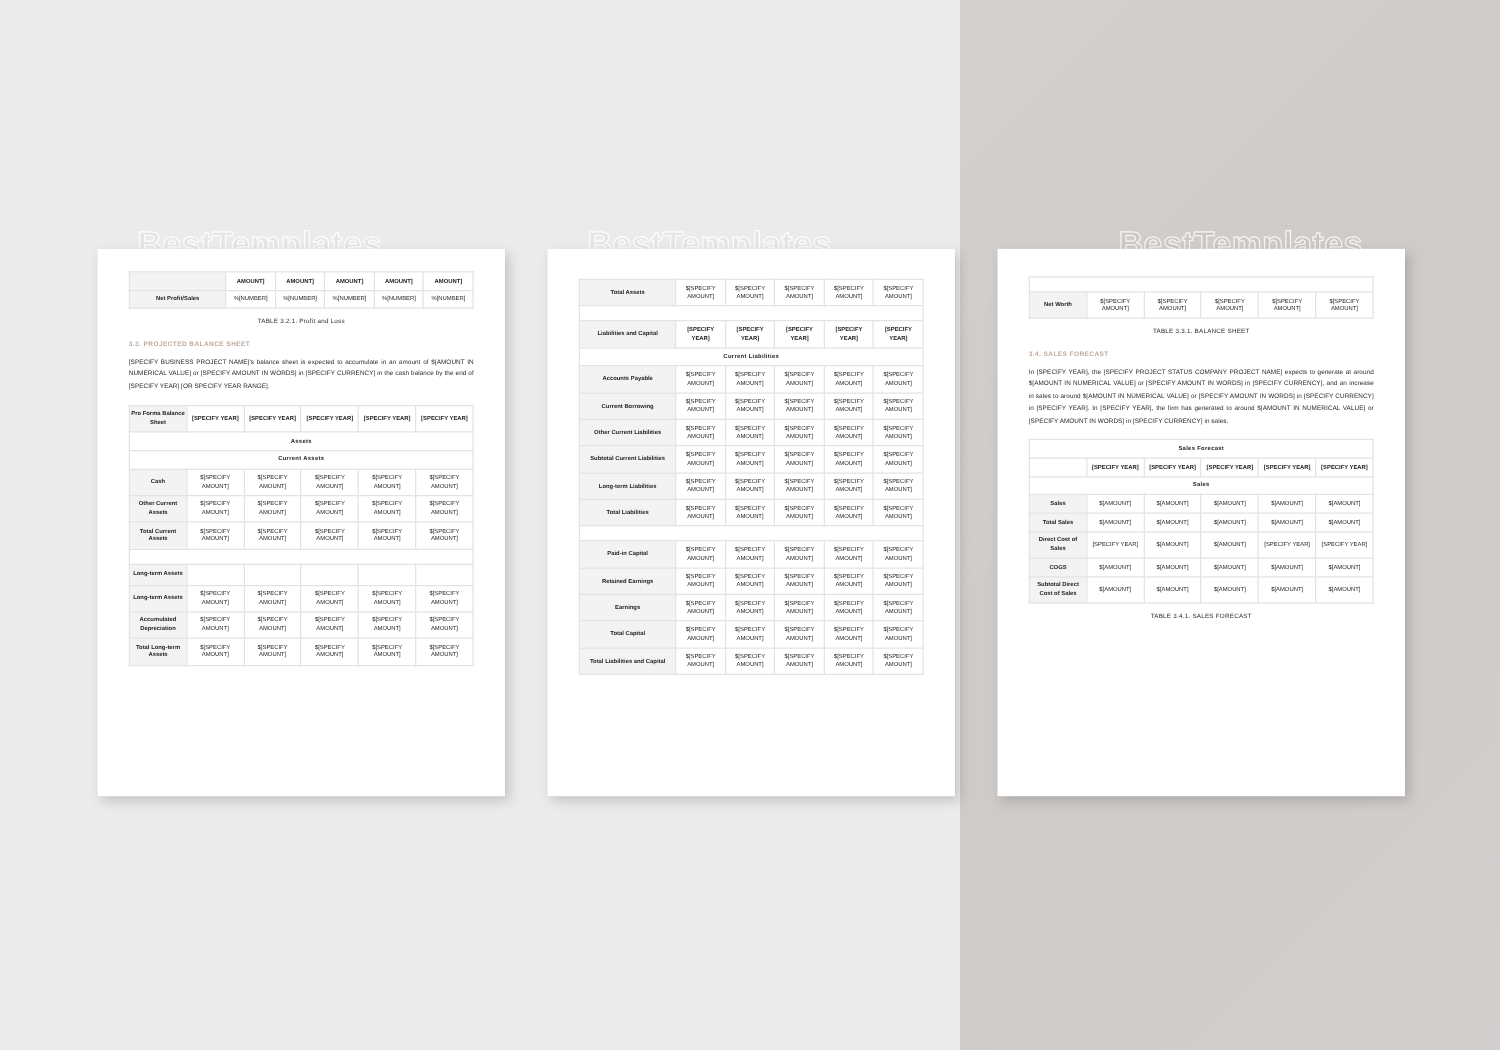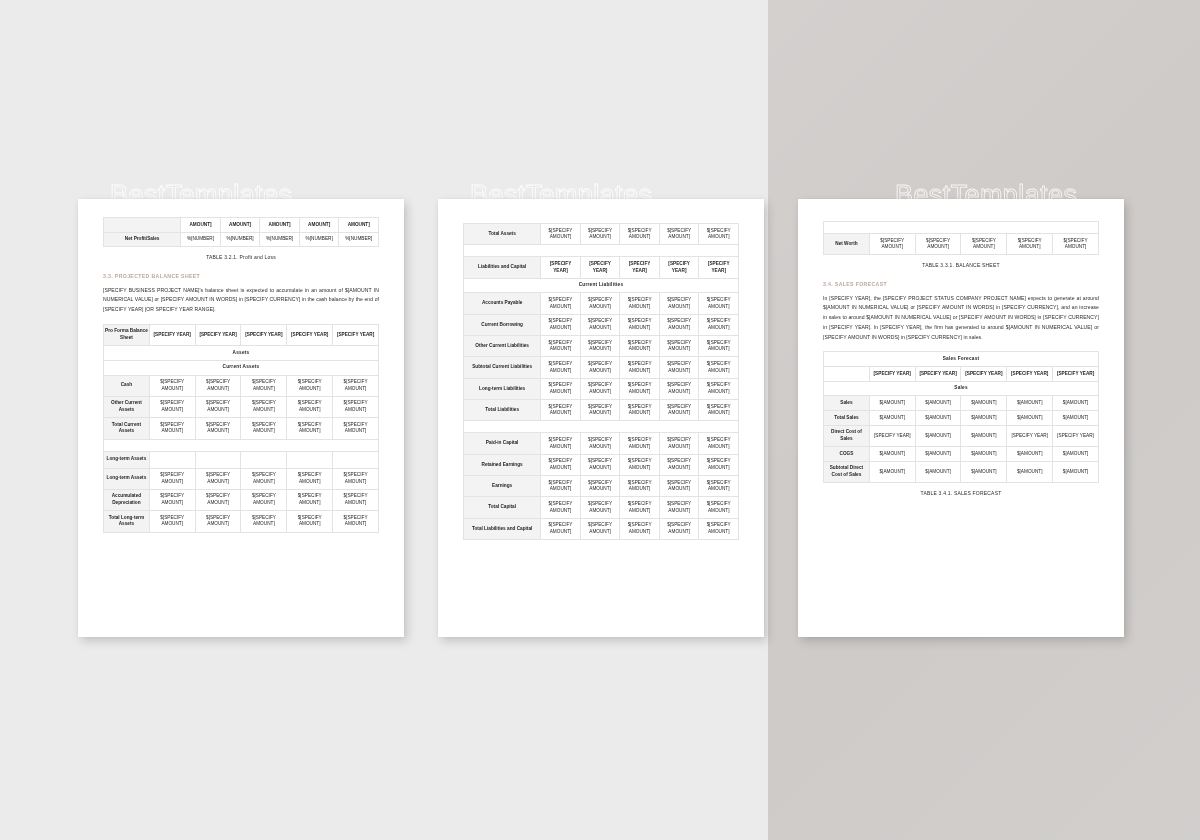--- a/index.html
+++ b/index.html
@@ -8,21 +8,21 @@
     font-family:"Liberation Sans","DejaVu Sans",sans-serif;
     background:#ecebeb;
   }
   .bg-left{position:absolute;left:0;top:0;width:768px;height:840px;background:#ecebeb;}
   .bg-right{position:absolute;left:768px;top:0;width:432px;height:840px;background:#cecbc9;}
   .bg-sheen{position:absolute;left:768px;top:0;width:432px;height:840px;
     background:linear-gradient(135deg,rgba(255,255,255,.10) 0%,rgba(255,255,255,0) 42%,rgba(255,255,255,0) 58%,rgba(255,255,255,.07) 100%);}
 
   
   .wm{position:absolute;font-family:"Liberation Sans","DejaVu Sans",sans-serif;
-      font-size:27px;font-weight:400;letter-spacing:.4px;white-space:nowrap;
+      font-size:27px;font-weight:700;letter-spacing:.4px;white-space:nowrap;
       color:transparent;-webkit-text-stroke:1px rgba(255,255,255,.88);
       text-shadow:0 1px 0 rgba(0,0,0,.025);pointer-events:none;}
   .wm.dim{-webkit-text-stroke:1px rgba(255,255,255,.80);}
 
   
   .page{position:absolute;background:#ffffff;
         box-shadow:3px 4px 9px rgba(0,0,0,.17), 0 0 1px rgba(0,0,0,.10);}
   #page1{left:78px;top:199px;width:326px;height:438px;}
   #page2{left:438px;top:199px;width:326px;height:438px;}
   #page3{left:798px;top:199px;width:326px;height:438px;}

